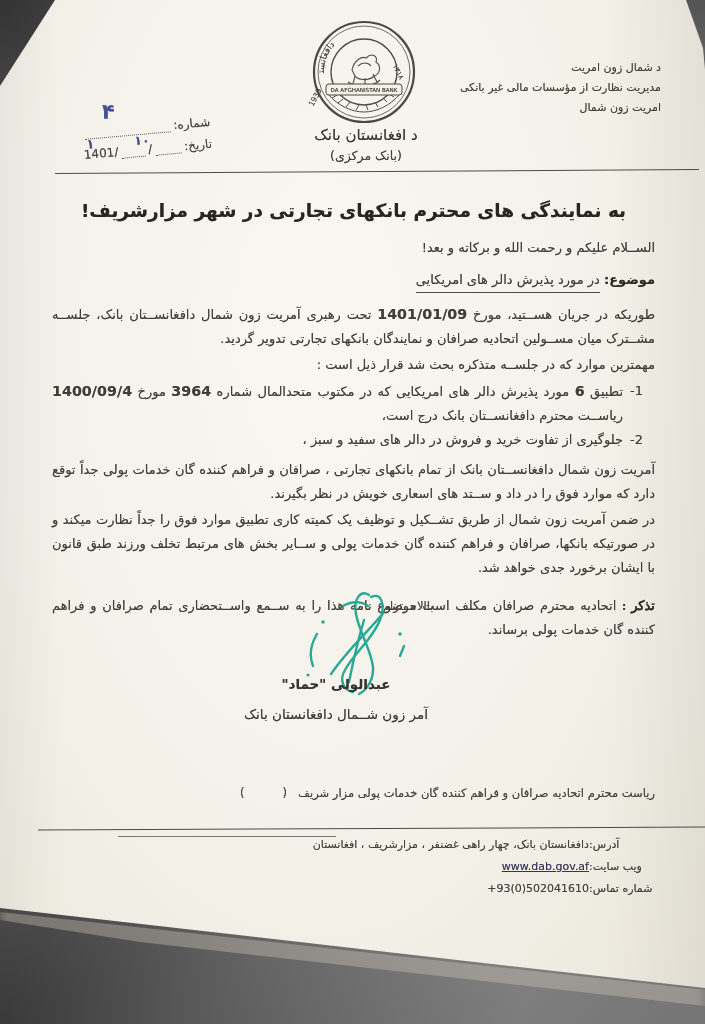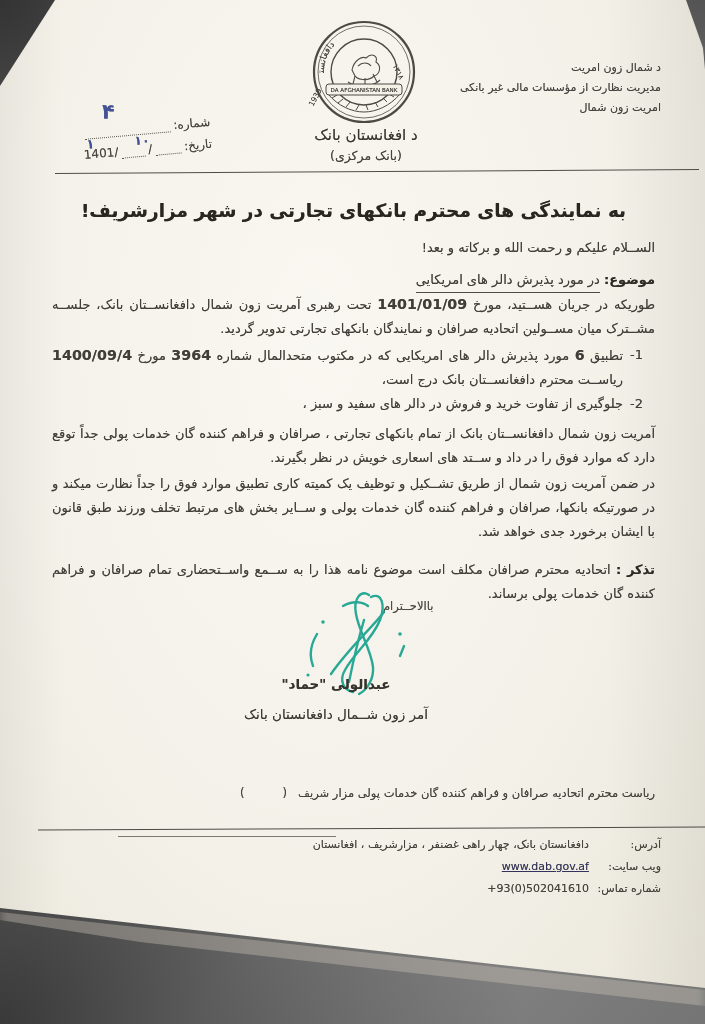--- a/index.html
+++ b/index.html
@@ -35,44 +35,44 @@
   .hand-month{left:40px;top:-3px;font-size:13px;transform:rotate(4deg);}
   .head-rule{position:absolute;left:55px;right:6px;top:171px;border-top:1.7px solid #504d47;transform:rotate(-.35deg);}
 
   
   .body-flow{position:absolute;left:52px;right:50px;top:183px;direction:rtl;font-size:13px;line-height:24px;color:#403e39;}
   .title{margin-top:16px;text-align:center;font-size:18.5px;font-weight:bold;color:#282620;}
   .salutation{margin-top:13px;text-align:right;}
   .subject-line{margin-top:8px;text-align:right;}
   .subject-label{font-weight:bold;color:#2e2c26;}
   .subject-text{border-bottom:1px solid #4e4b44;padding-bottom:5px;}
-  .para{text-align:justify;text-align-last:right;}
+  .para{margin-top:10px;text-align:justify;text-align-last:right;}
   .para.tight{margin-top:2px;}
   .num{font-weight:bold;font-size:1.1em;letter-spacing:.2px;}
   .list{margin-top:2px;padding-right:12px;}
   .item{display:flex;gap:7px;}
   .item .marker{flex:0 0 auto;}
   .item .itext{flex:1 1 auto;text-align:justify;text-align-last:right;}
-  .note-label{font-weight:bold;color:#2e2c26;}
+  .note-label{font-weight:bold;color:#2e2c26;font-family:Liberation Serif, serif;}
 
   
   .respect{position:absolute;left:383px;top:599px;font-size:11.5px;color:#4a4840;}
   .sig-svg{position:absolute;left:283px;top:589px;}
   .sig-name{position:absolute;left:253px;top:676px;width:166px;text-align:center;font-weight:bold;font-size:13.5px;color:#35332d;}
   .sig-role{position:absolute;left:213px;top:706px;width:246px;text-align:center;font-size:13.5px;color:#3c3a34;}
 
   
   .copy-line{position:absolute;right:50px;left:52px;top:786px;direction:rtl;display:flex;align-items:center;gap:10px;font-size:11.5px;color:#45433d;justify-content:flex-start;}
   .copy-parens{direction:ltr;white-space:pre;letter-spacing:1px;}
 
   
   .footer-rule{position:absolute;left:38px;right:0;top:828px;border-top:1.8px solid #4e4b45;transform:rotate(-.25deg);}
   .footer-rule2{position:absolute;left:118px;top:836px;width:218px;border-top:1.6px solid #55524b;opacity:.75;}
   .footer-row{position:absolute;right:44px;direction:rtl;display:flex;font-size:11px;color:#44423c;}
-  .footer-label{flex:0 0 72px;text-align:right;}
+  .footer-label{flex:0 0 72px;text-align:left;}
   .footer-value{white-space:nowrap;}
   .row-address{top:838px;}
   .row-website{top:860px;}
   .row-phone{top:882px;}
   .link{color:#32325a;text-decoration:underline;text-align:center;}
   .ltr{direction:ltr;unicode-bidi:embed;}
 </style>
 </head>
 <body>
 
@@ -146,20 +146,21 @@
       <div class="subject-line">
         <span class="subject-label">موضوع:</span>
         <span> </span>
         <span class="subject-text">در مورد پذیرش دالر های امریکایی</span>
       </div>
 
       <div class="para">
         <span>طوریکه در جریان هســتید، مورخ </span><span class="num ltr">1401/01/09</span><span> تحت رهبری آمریت زون شمال دافغانســتان بانک، جلســه مشــترک میان مســولین اتحادیه صرافان و نمایندگان بانکهای تجارتی تدویر گردید.</span>
       </div>
 
+      <div class="para tight">مهمترین موارد که در جلســه متذکره بحث شد قرار ذیل است :</div>
 
       <div class="list">
         <div class="item">
           <span class="marker">1-</span>
           <span class="itext"><span>تطبیق </span><span class="num ltr">6</span><span> مورد پذیرش دالر های امریکایی که در مکتوب متحدالمال شماره </span><span class="num ltr">3964</span><span> مورخ </span><span class="num ltr">1400/09/4</span><span> ریاســت محترم دافغانســتان بانک درج است،</span></span>
         </div>
         <div class="item">
           <span class="marker">2-</span>
           <span class="itext">جلوگیری از تفاوت خرید و فروش در دالر های سفید و سبز ،</span>
         </div>

